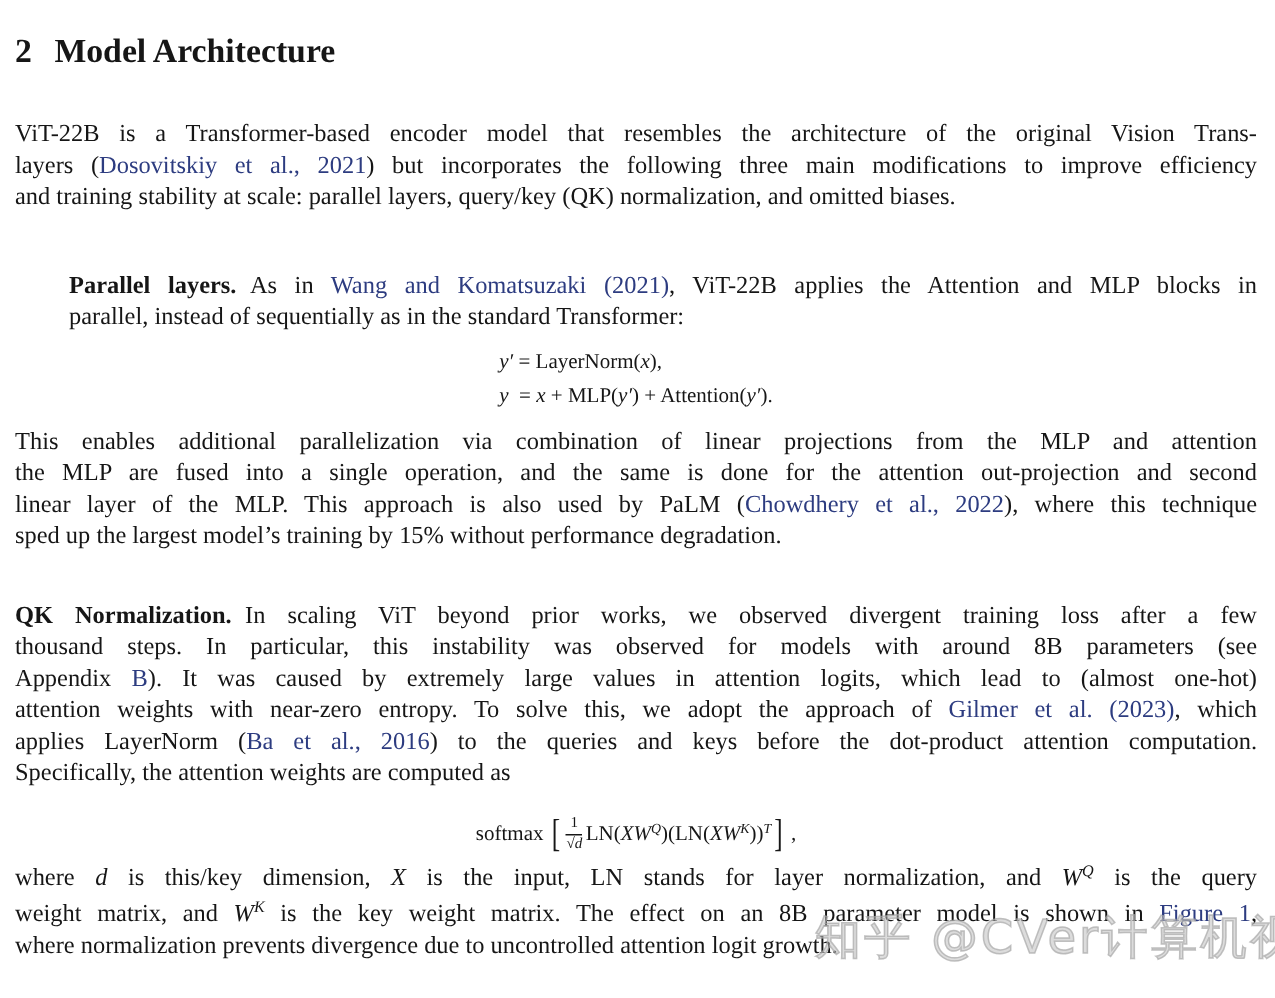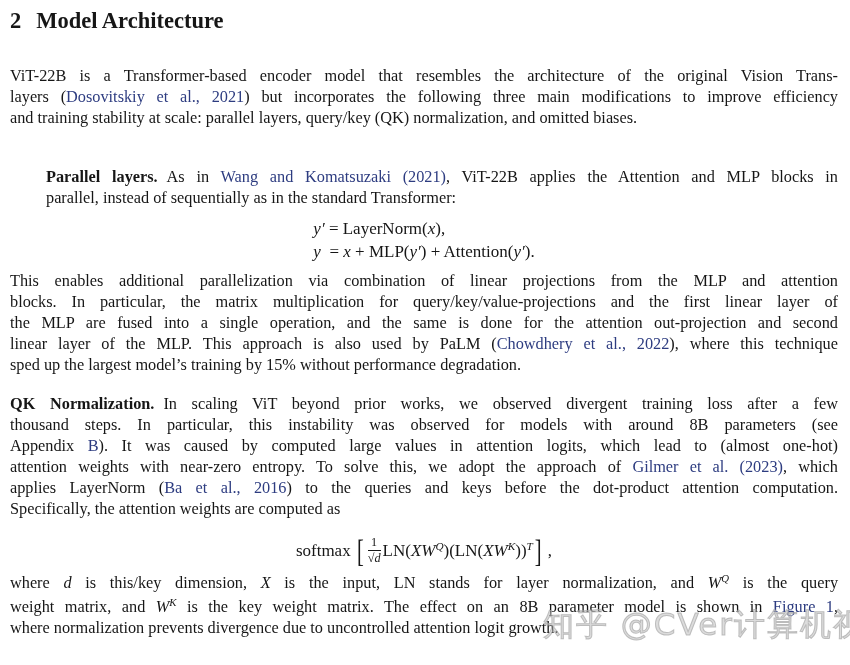--- a/index.html
+++ b/index.html
@@ -14,21 +14,21 @@
     width:850px;height:665px;
     background:var(--bg);
     overflow:hidden;
     color:var(--text);
     font-family:"Liberation Serif","DejaVu Serif",serif;
     font-size:16.3px;
     box-sizing:border-box;
     padding:0 12px 0 10px;
   }
   .heading{
-    margin:7px 0 0 0;
+    margin:20px 0 0 0;
     font-size:22.5px;
     line-height:28px;
     font-weight:700;
   }
   .sec-num{margin-right:15px;}
   .para{line-height:21px;}
   .line{
     text-align:justify;
     text-align-last:justify;
   }
@@ -37,25 +37,25 @@
   .seg-link{color:var(--link);}
   .seg-i{font-style:italic;}
   .seg-sup{
     font-size:66%;
     font-style:italic;
     vertical-align:0.55em;
   }
   .p-intro{margin-top:30px;}
   .p-parallel{margin-top:38px;margin-left:36px;}
   .p-enables{margin-top:7px;}
-  .p-qk{margin-top:18px;}
+  .p-qk{margin-top:32px;}
   .p-where{margin-top:3px;}
   .equation{
     text-align:center;
-    font-size:17px;
+    font-size:14px;
     font-family:Liberation Serif, serif;
   }
   .eq-1{margin-top:9px;}
   .eq-2{margin-top:16px;}
   .eq-stack{display:inline-block;text-align:left;}
   .eq-line{white-space:pre;line-height:23px;}
   .seg-bigb{
     display:inline-block;
     transform:scaleY(1.55);
     font-size:120%;
@@ -104,30 +104,29 @@
 
   <div class="equation eq-1">
     <div class="eq-stack">
       <div class="eq-line"><span class="seg-i">y′</span><span class="seg-rm"> = LayerNorm(</span><span class="seg-i">x</span><span class="seg-rm">),</span></div>
       <div class="eq-line"><span class="seg-i">y</span><span class="seg-rm">  = </span><span class="seg-i">x</span><span class="seg-rm"> + MLP(</span><span class="seg-i">y′</span><span class="seg-rm">) + Attention(</span><span class="seg-i">y′</span><span class="seg-rm">).</span></div>
     </div>
   </div>
 
   <div class="para p-enables">
     <div class="line"><span>This enables additional parallelization via combination of linear projections from the MLP and attention</span></div>
-    <div class="line"><span>blocks. In particular, the matrix multiplication for query/key/value-projections and the first linear layer of</span></div>
     <div class="line"><span>the MLP are fused into a single operation, and the same is done for the attention out-projection and second</span></div>
     <div class="line"><span>linear layer of the MLP. This approach is also used by PaLM (</span><span class="seg-link">Chowdhery et al., 2022</span><span>), where this technique</span></div>
     <div class="line last"><span>sped up the largest model’s training by 15% without performance degradation.</span></div>
   </div>
 
   <div class="para p-qk">
     <div class="line"><span class="seg-b">QK Normalization.</span><span>In scaling ViT beyond prior works, we observed divergent training loss after a few</span></div>
     <div class="line"><span>thousand steps. In particular, this instability was observed for models with around 8B parameters (see</span></div>
-    <div class="line"><span>Appendix </span><span class="seg-link">B</span><span>). It was caused by computed large values in attention logits, which lead to (almost one-hot)</span></div>
+    <div class="line"><span>Appendix </span><span class="seg-link">B</span><span>). It was caused by extremely large values in attention logits, which lead to (almost one-hot)</span></div>
     <div class="line"><span>attention weights with near-zero entropy. To solve this, we adopt the approach of </span><span class="seg-link">Gilmer et al. (2023)</span><span>, which</span></div>
     <div class="line"><span>applies LayerNorm (</span><span class="seg-link">Ba et al., 2016</span><span>) to the queries and keys before the dot-product attention computation.</span></div>
     <div class="line last"><span>Specifically, the attention weights are computed as</span></div>
   </div>
 
   <div class="equation eq-2">
     <div class="eq-line"><span class="seg-rm">softmax </span><span class="seg-bigb">[</span><span class="frac"><span class="num">1</span><span class="den">√d</span></span><span class="seg-rm">LN(</span><span class="seg-i">XW</span><span class="seg-sup">Q</span><span class="seg-rm">)(LN(</span><span class="seg-i">XW</span><span class="seg-sup">K</span><span class="seg-rm">))</span><span class="seg-sup">T</span><span class="seg-bigb">]</span><span class="seg-rm"> ,</span></div>
   </div>
 
   <div class="para p-where">

